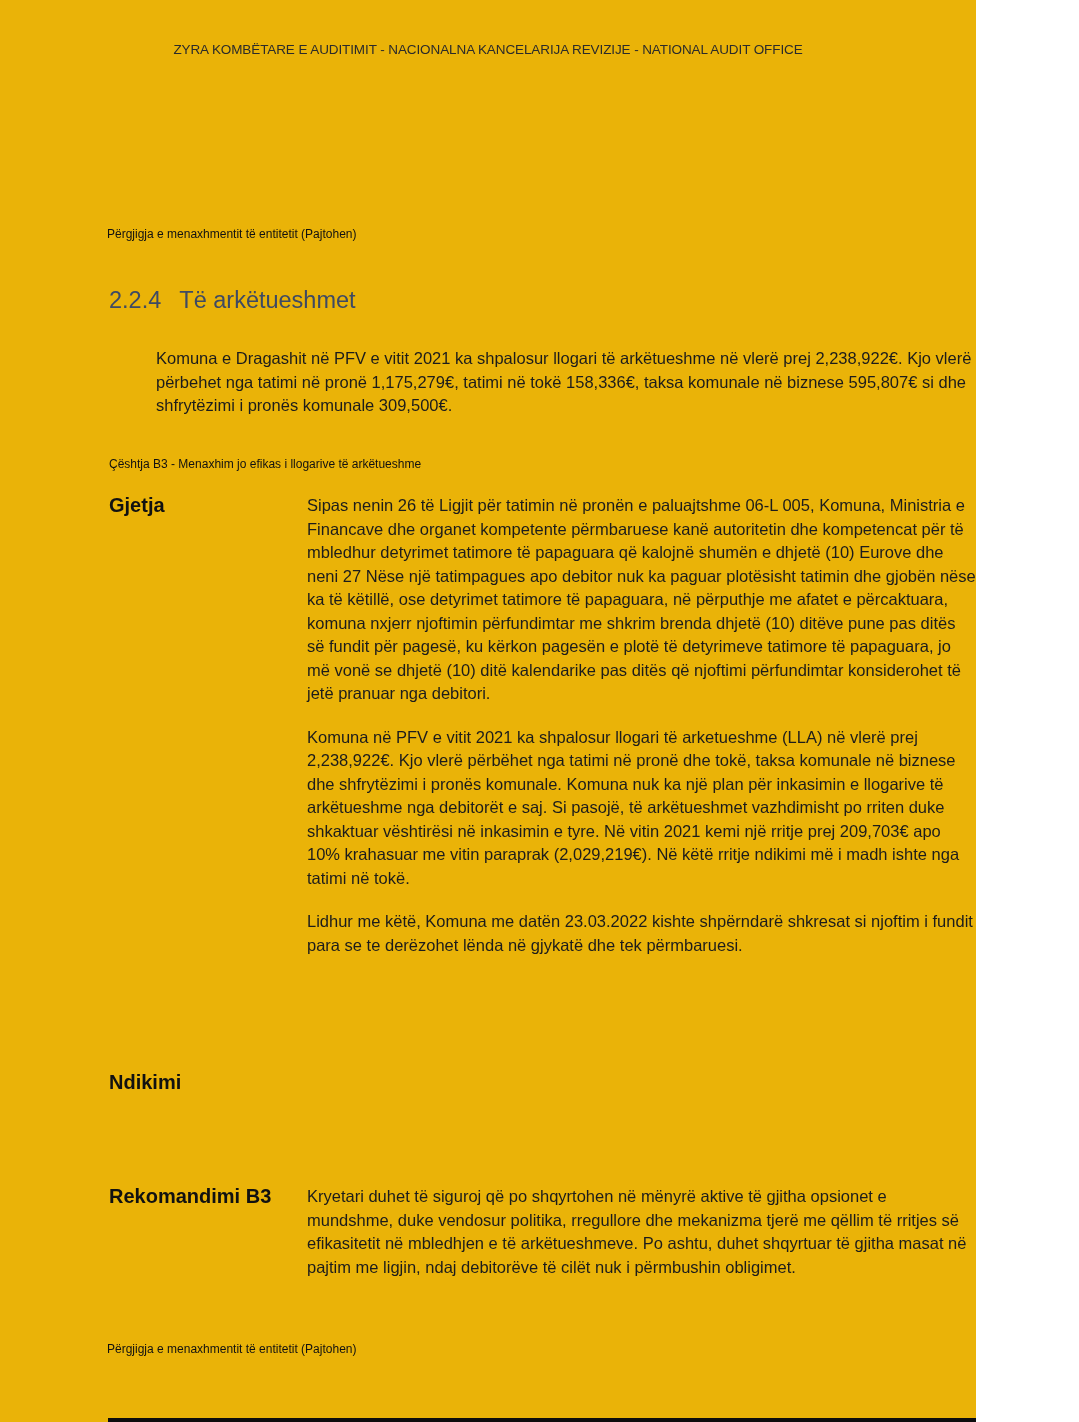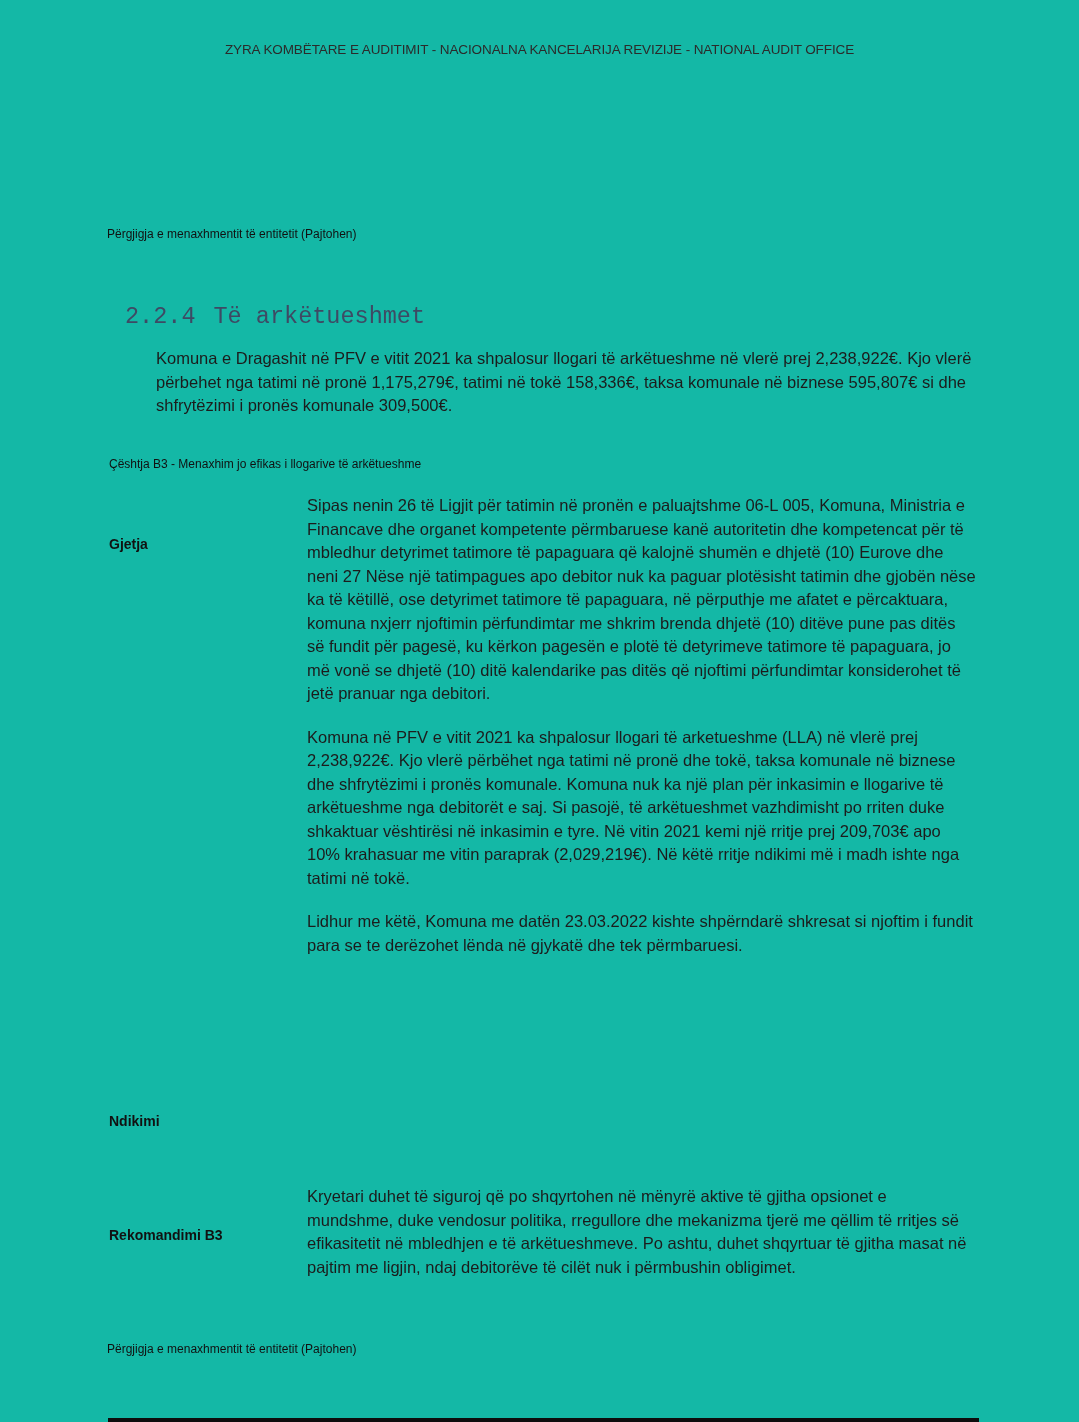--- a/index.html
+++ b/index.html
@@ -2,23 +2,23 @@
 <html><head>
 <meta charset="utf-8">
 <style>
   html, body {
     margin: 0;
     padding: 0;
     background: #ffffff;
   }
   .page {
     position: relative;
-    width: 1079px;
+    width: 976px;
     height: 1422px;
-    background: #14b8a6;
+    background: #eab308;
     overflow: hidden;
     font-family: "Liberation Sans", "DejaVu Sans", sans-serif;
     color: #1c1c1c;
   }
   .doc-header {
     position: absolute;
     top: 42px;
     left: 0;
     width: 100%;
     text-align: center;
@@ -48,43 +48,41 @@
     color: #111111;
     text-align: center;
   }
   .mgmt1 { left: 107px; top: 223px; }
   .mgmt2 { left: 107px; top: 1338px; }
   .issue { left: 109px; top: 453px; }
   .section-heading {
     position: absolute;
     left: 109px;
     top: 285px;
-    margin: 16px;
+    margin: 0;
     font-size: 23.5px;
     line-height: 31px;
     font-weight: normal;
     color: #3e4a64;
-    font-family: Liberation Mono, monospace;
   }
   .section-heading .sec-num { margin-right: 18px; }
   .section-intro {
     left: 114px;
     top: 347px;
     width: 862px;
     margin-left: 42px;
   }
   .finding-row-label {
     position: absolute;
     left: 109px;
     width: 185px;
-    font-size: 14px;
+    font-size: 20px;
     line-height: 23.5px;
     font-weight: bold;
     color: #111111;
-    margin-top: 39px;
   }
   .finding-row-text {
     position: absolute;
     left: 307px;
     width: 670px;
     font-size: 16.5px;
     line-height: 23.5px;
     color: #1c1c1c;
   }
   .lbl-gjetja, .txt-gjetja { top: 494px; }

